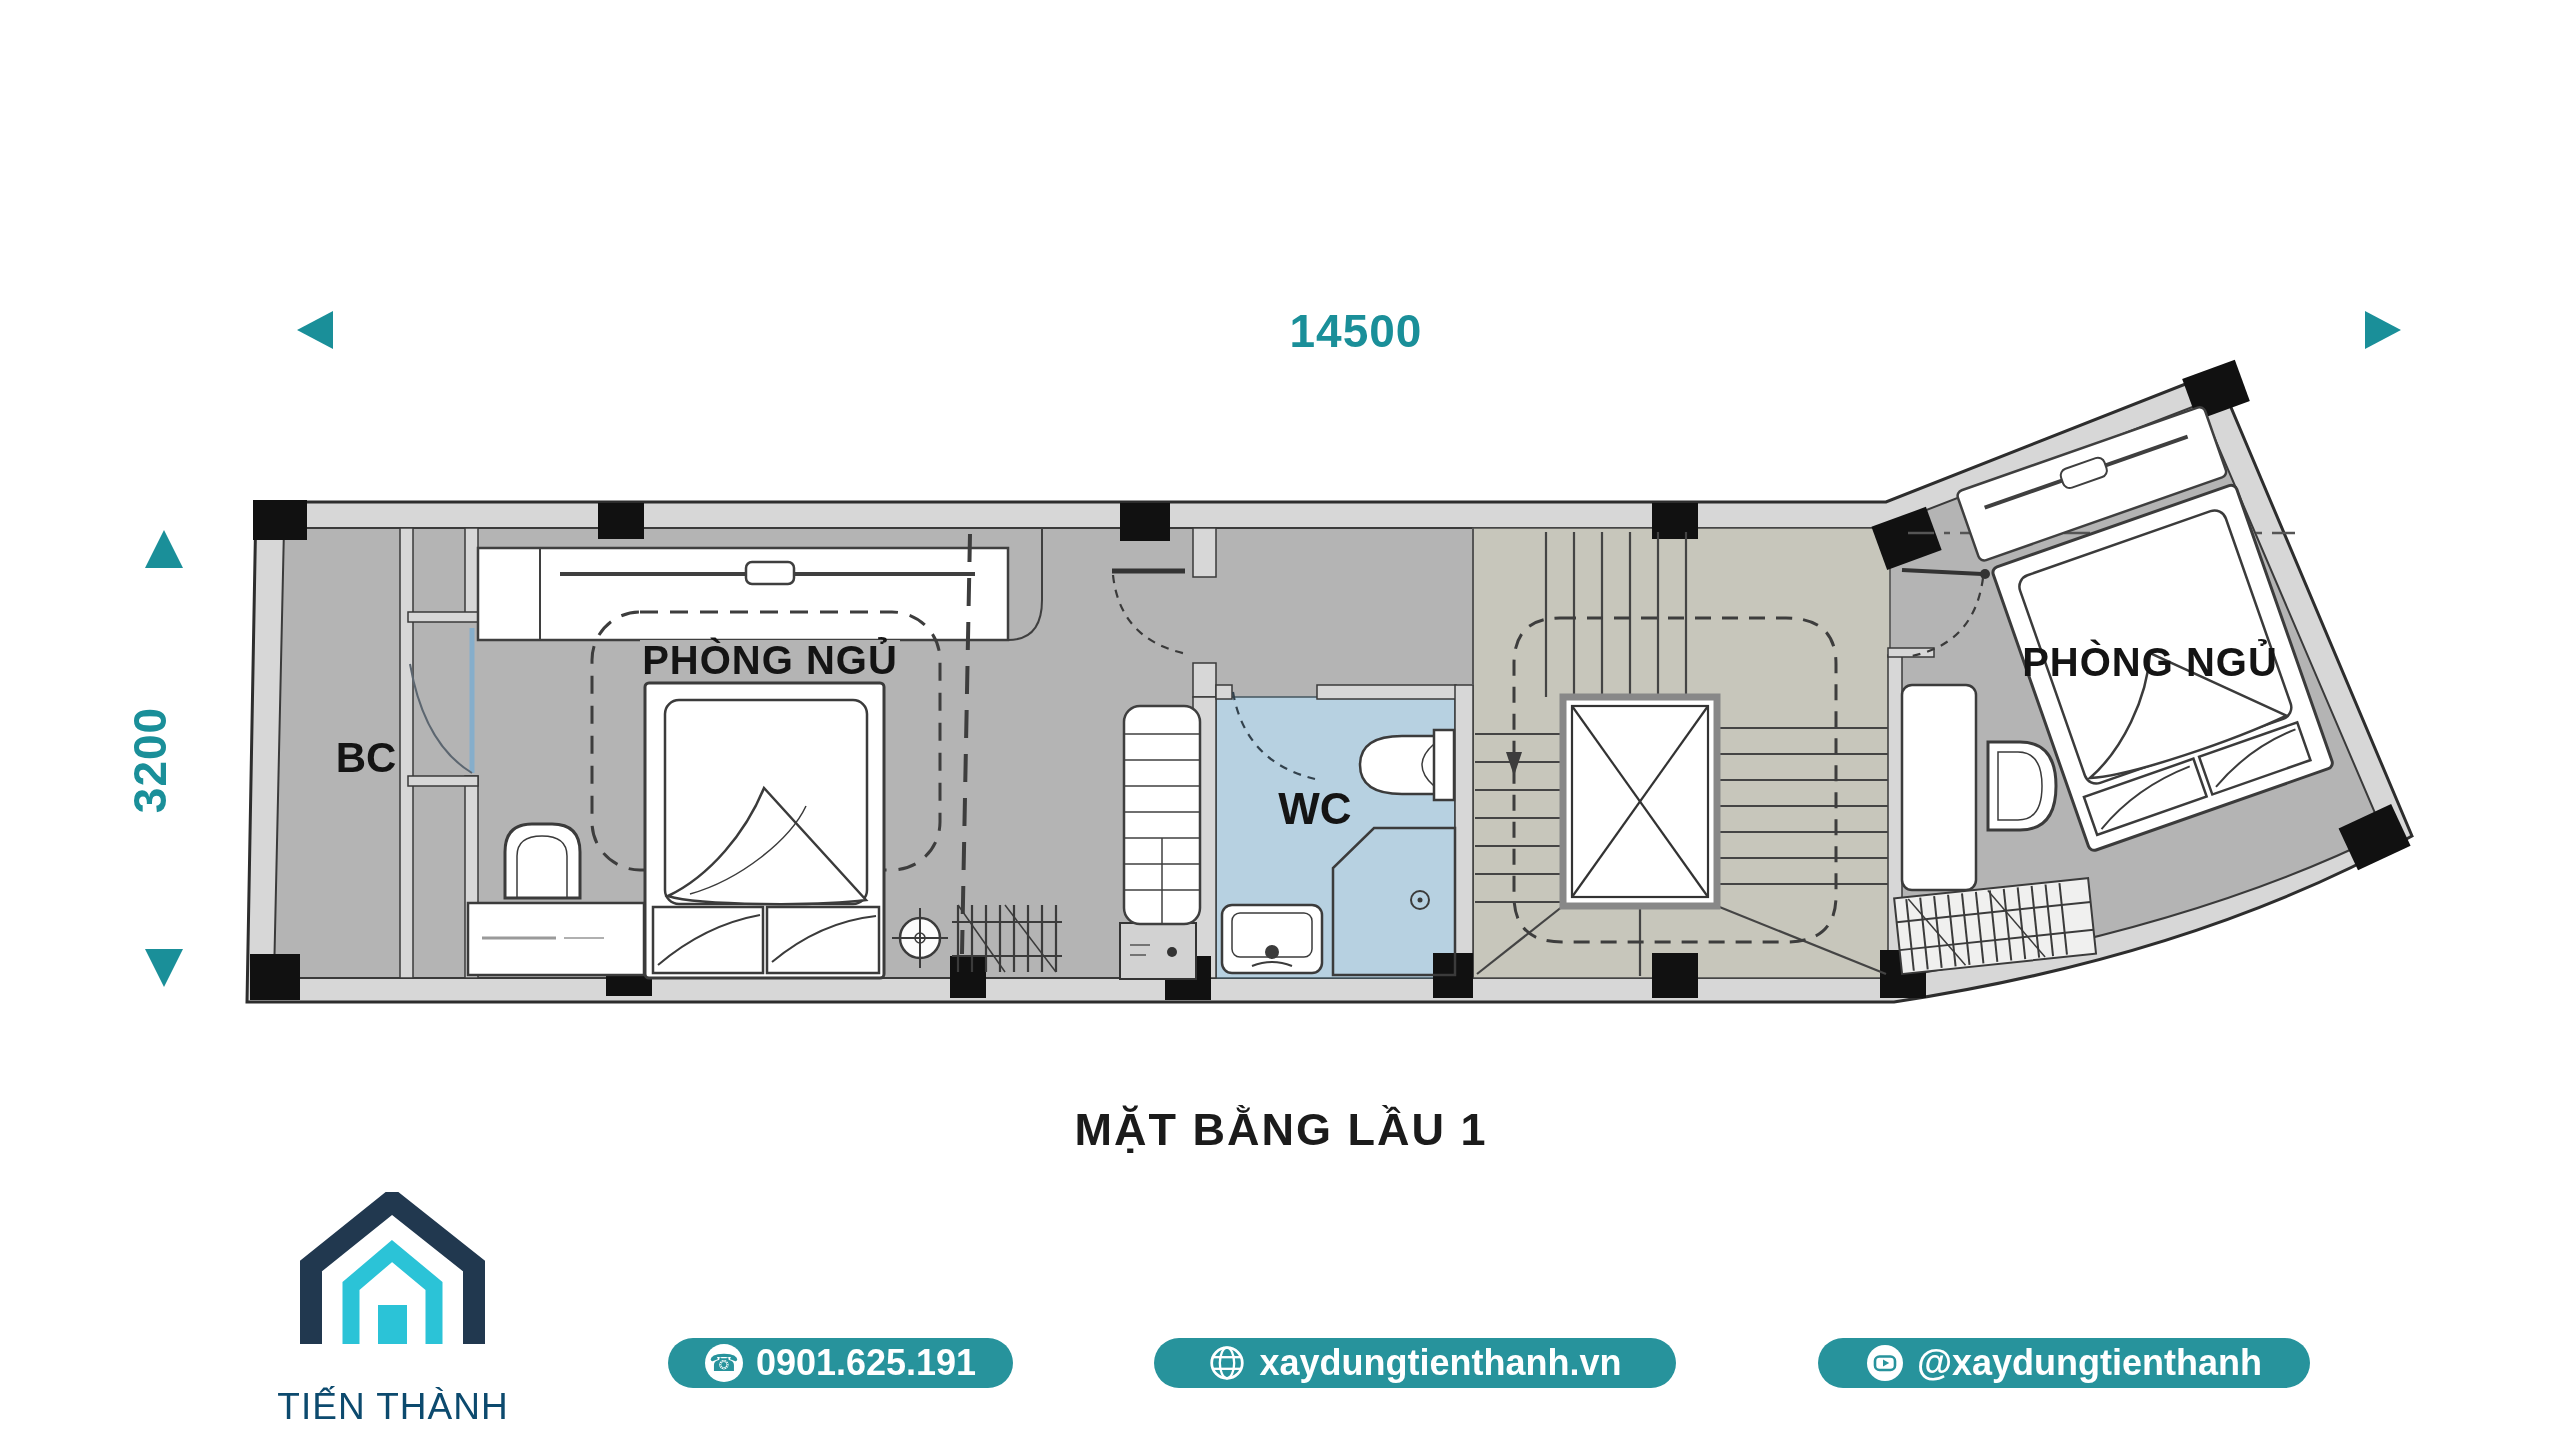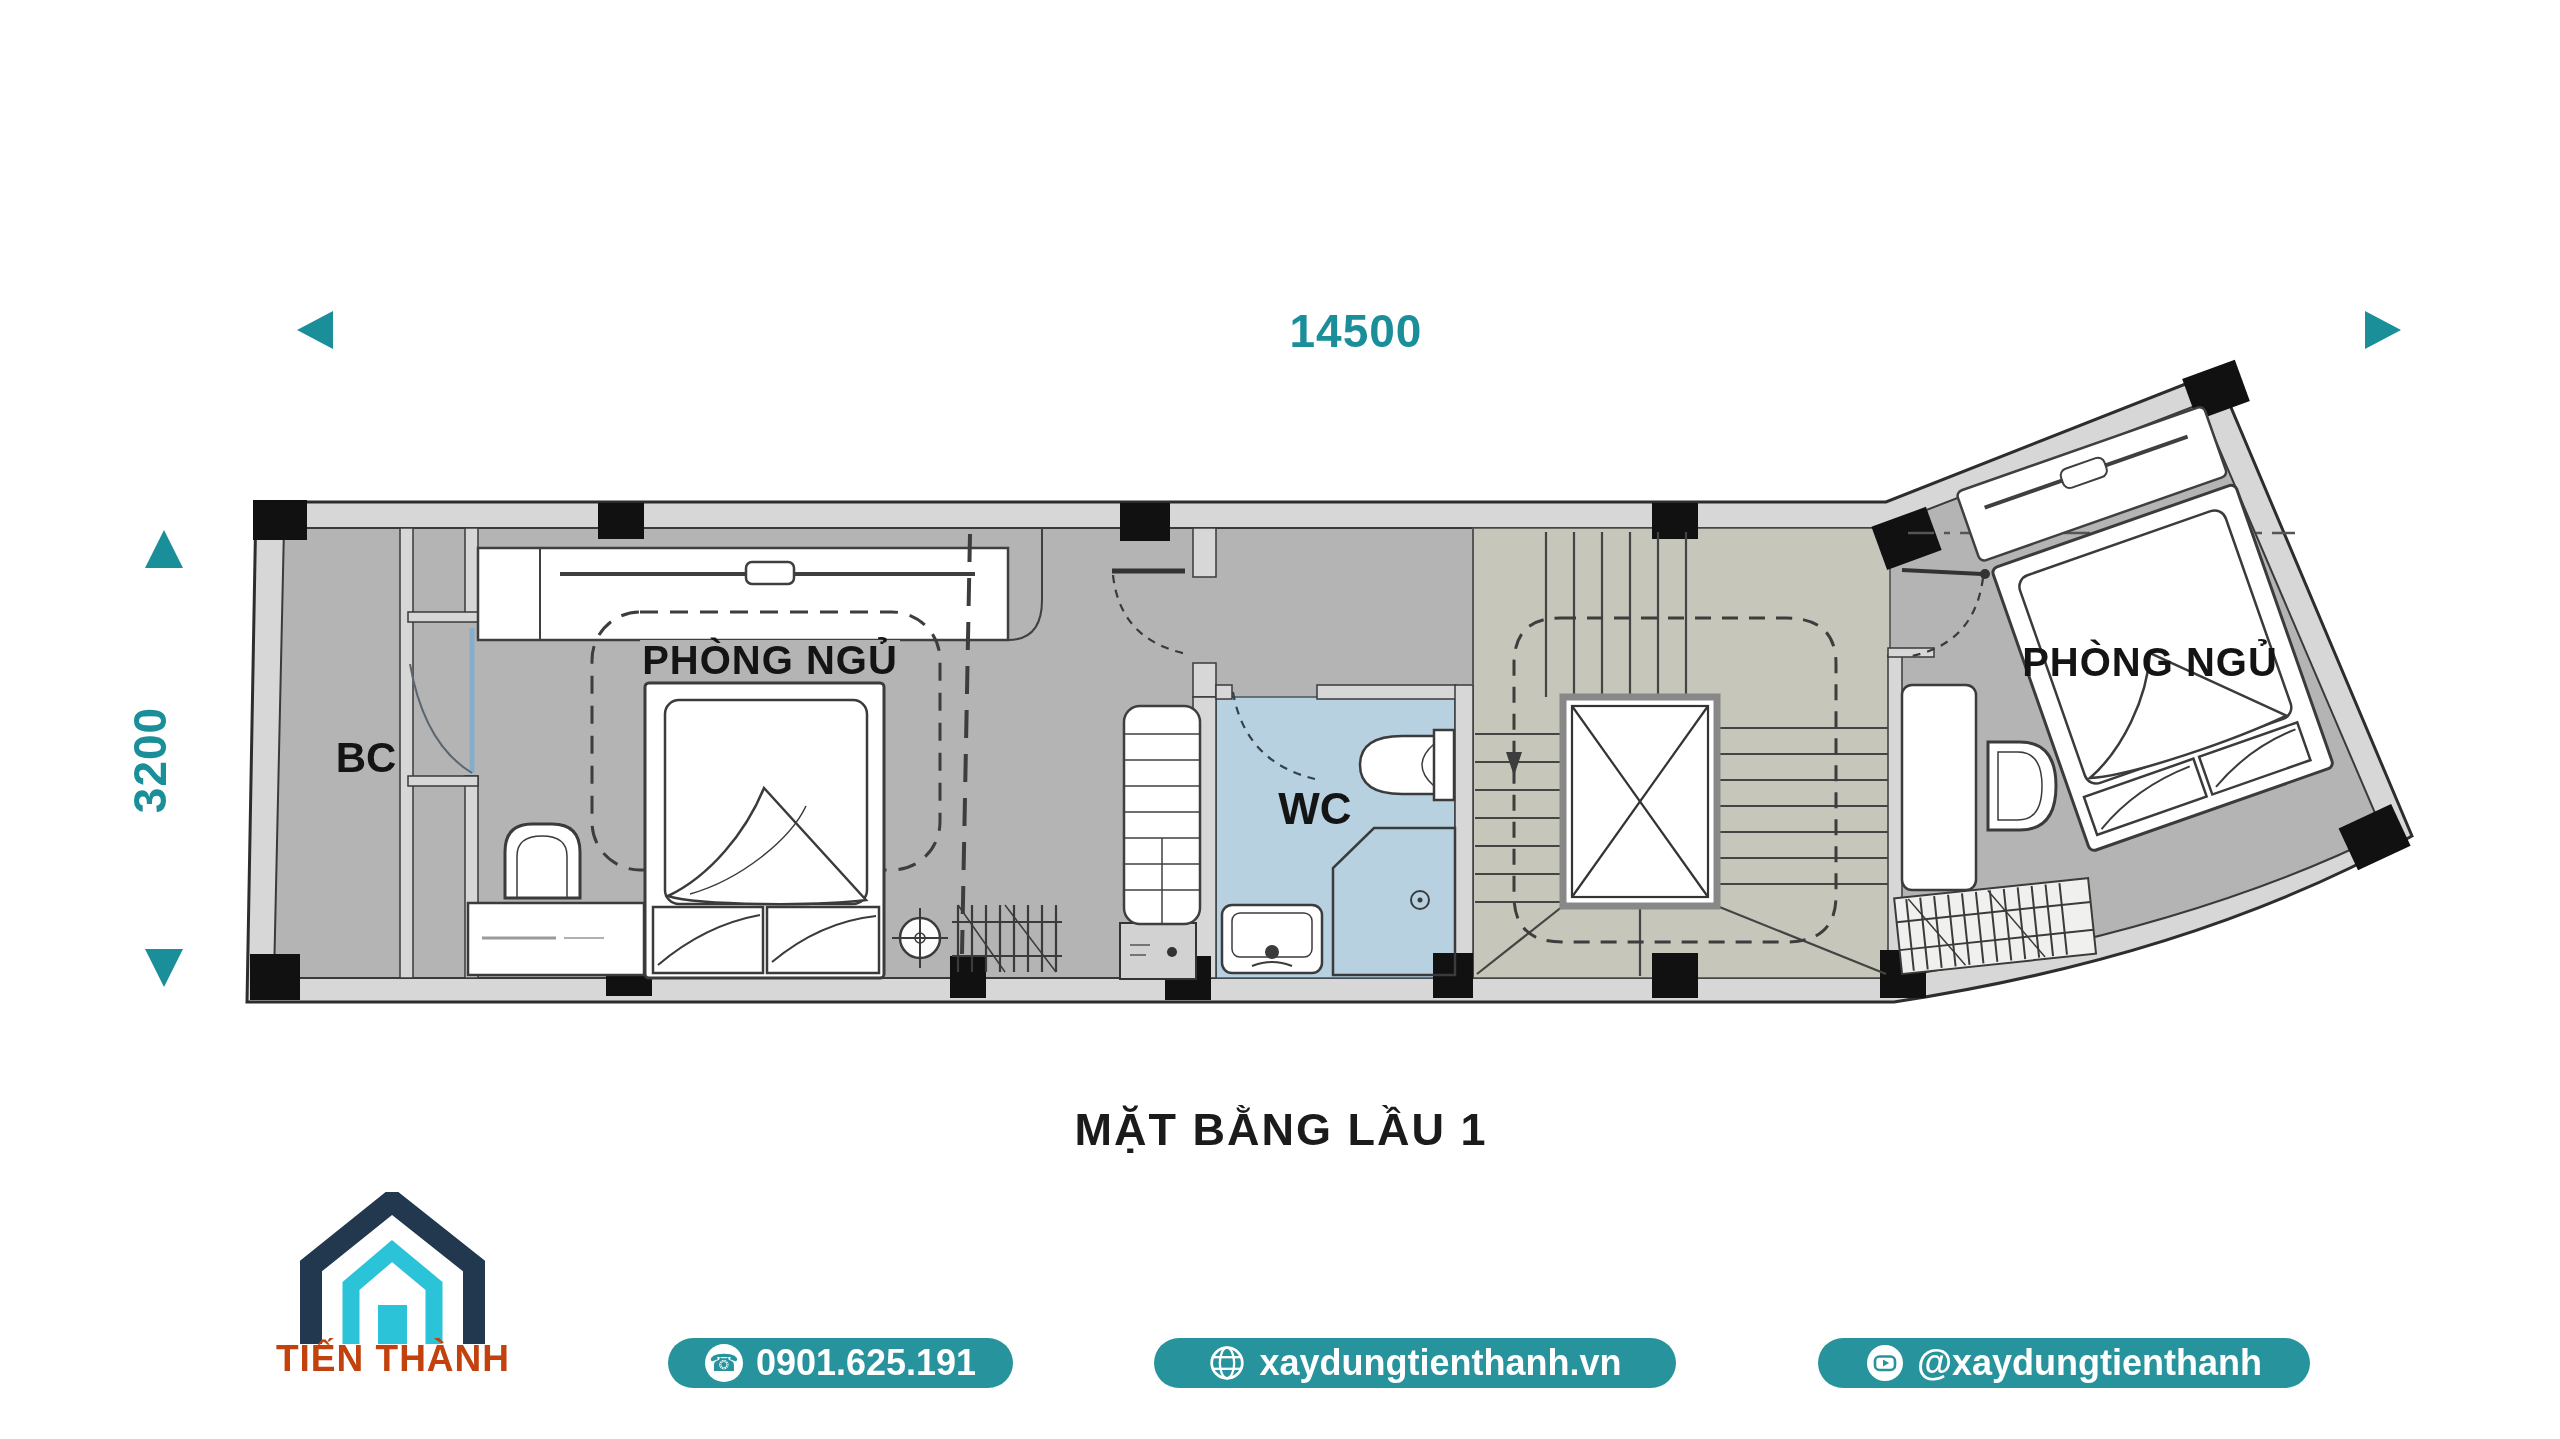--- a/index.html
+++ b/index.html
@@ -1,22 +1,22 @@
 <!DOCTYPE html>
 <html><head>
 <meta charset="utf-8">
 <style>
   html,body{margin:0;padding:0;background:#fff;}
   .stage{position:relative;width:2560px;height:1439px;background:#ffffff;overflow:hidden;
          font-family:"Liberation Sans","DejaVu Sans",sans-serif;}
   .plan-svg{position:absolute;left:0;top:0;}
   .page-title{position:absolute;left:1270px;top:1104px;transform:translateX(-50%);
     font-size:45px;font-weight:bold;letter-spacing:2px;color:#1b1b1b;white-space:nowrap;margin-left:11px;}
-  .brand-name{position:absolute;left:393px;top:1338px;transform:translateX(-50%);
-    font-size:37px;font-weight:bold;color:#c2410c;letter-spacing:1px;white-space:nowrap;}
+  .brand-name{position:absolute;left:393px;top:1386px;transform:translateX(-50%);
+    font-size:37px;font-weight:normal;color:#0c4a6e;letter-spacing:1px;white-space:nowrap;}
   .logo-box{position:absolute;left:290px;top:1192px;}
   .pill{position:absolute;top:1338px;height:50px;border-radius:26px;background:#27939c;
     display:flex;align-items:center;justify-content:center;gap:13px;color:#ffffff;
     font-weight:bold;font-size:36px;white-space:nowrap;cursor:pointer;}
   .pill-phone{left:668px;width:345px;}
   .pill-web{left:1154px;width:522px;}
   .pill-social{left:1818px;width:492px;text-align:center;}
   .pill .icon-circle{width:38px;height:38px;border-radius:50%;background:#ffffff;
     display:flex;align-items:center;justify-content:center;flex:0 0 auto;}
   .phone-glyph{color:#27939c;font-size:24px;line-height:1;font-family:"DejaVu Sans",sans-serif;}

